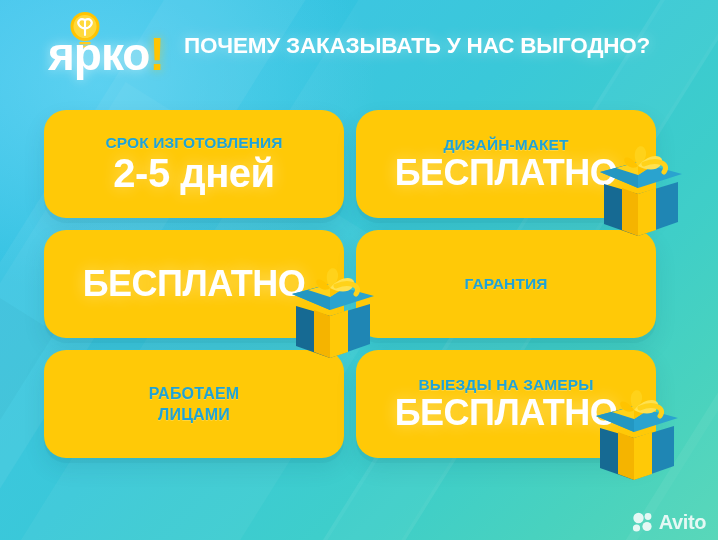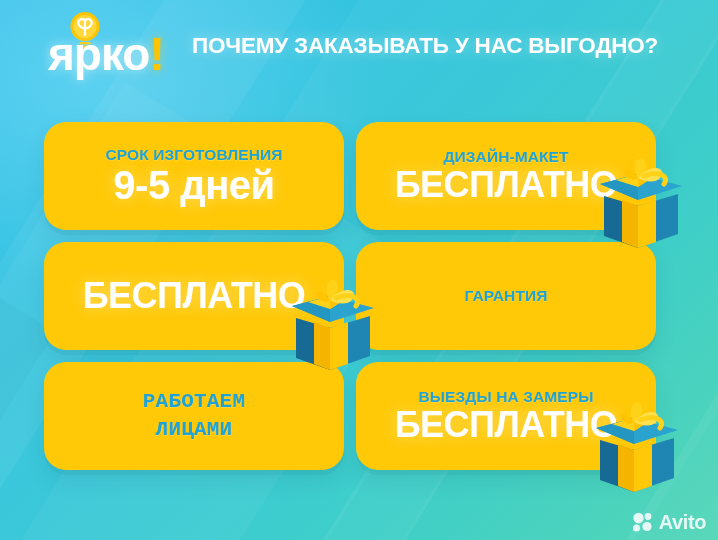--- a/index.html
+++ b/index.html
@@ -105,34 +105,33 @@
   .logo-bang {
     color: #ffc400;
     text-shadow: 0 0 10px rgba(255,200,0,0.55);
   }
   .bulb {
     position: absolute;
     left: 20px; top: 0px;
     width: 34px; height: 38px;
   }
   .headline {
-    margin-left: 8px;
     font-size: 22.5px;
     font-weight: bold;
     color: #ffffff;
     letter-spacing: -0.2px;
     text-shadow: 0 0 14px rgba(255,255,255,0.45);
     white-space: nowrap;
   }
 
   
   .grid {
     position: absolute;
     left: 44px;
-    top: 122px;
+    top: 110px;
     width: 632px;
     display: grid;
     grid-template-columns: 300px 300px;
     grid-template-rows: 108px 108px 108px;
     column-gap: 32px;
     row-gap: 25px;
     gap: 12px;
   }
   .card {
     position: relative;
@@ -164,26 +163,25 @@
     letter-spacing: -0.5px;
     white-space: nowrap;
     text-shadow: 0 0 16px rgba(255,255,255,0.40);
     margin-top: 1px;
     z-index: 3;
   }
   .card-main.sz-small { font-size: 36px; }
   .card-blue-lines {
     color: #1fa3d6;
     font-weight: bold;
-    font-size: 21px;
+    font-size: 16px;
     line-height: 1.32;
     letter-spacing: 0.2px;
     white-space: nowrap;
     text-shadow: 0 1px 0 rgba(255,255,255,0.22);
-    font-family: Liberation Mono, monospace;
   }
 
   
   .gift {
     position: absolute;
     width: 104px;
     height: 104px;
     right: -34px;
     bottom: -24px;
     z-index: 5;
@@ -243,21 +241,21 @@
       <div class="logo-word"><span>ярко</span><span class="logo-bang">!</span></div>
     </div>
 
     <div class="headline">ПОЧЕМУ ЗАКАЗЫВАТЬ У НАС ВЫГОДНО?</div>
   </div>
 
   <div class="grid">
 
     <div class="card">
       <div class="card-top">СРОК ИЗГОТОВЛЕНИЯ</div>
-      <div class="card-main">9-5 дней</div>
+      <div class="card-main">2-5 дней</div>
     </div>
 
     <div class="card">
       <div class="card-top">ДИЗАЙН-МАКЕТ</div>
       <div class="card-main sz-small">БЕСПЛАТНО</div>
       <svg class="gift" viewBox="0 0 104 104">
         <path d="M18 46 L52 56 L52 98 L18 86 Z" fill="#166a93"></path>
         <path d="M52 56 L92 44 L92 84 L52 98 Z" fill="#1f86b4"></path>
         <path d="M14 34 L52 24 L96 36 L52 50 Z" fill="#2aa3cf"></path>
         <path d="M14 34 L52 50 L52 24 Z" fill="#2397c2"></path>

